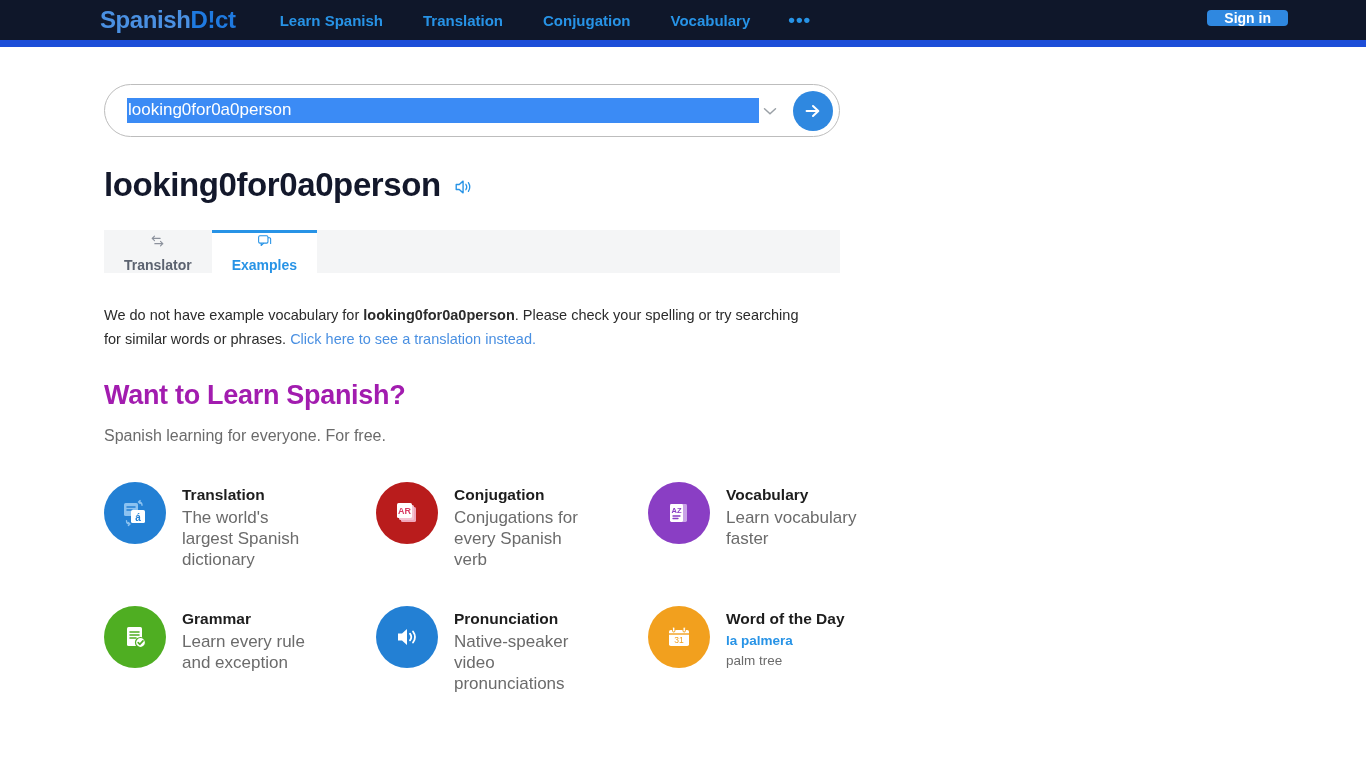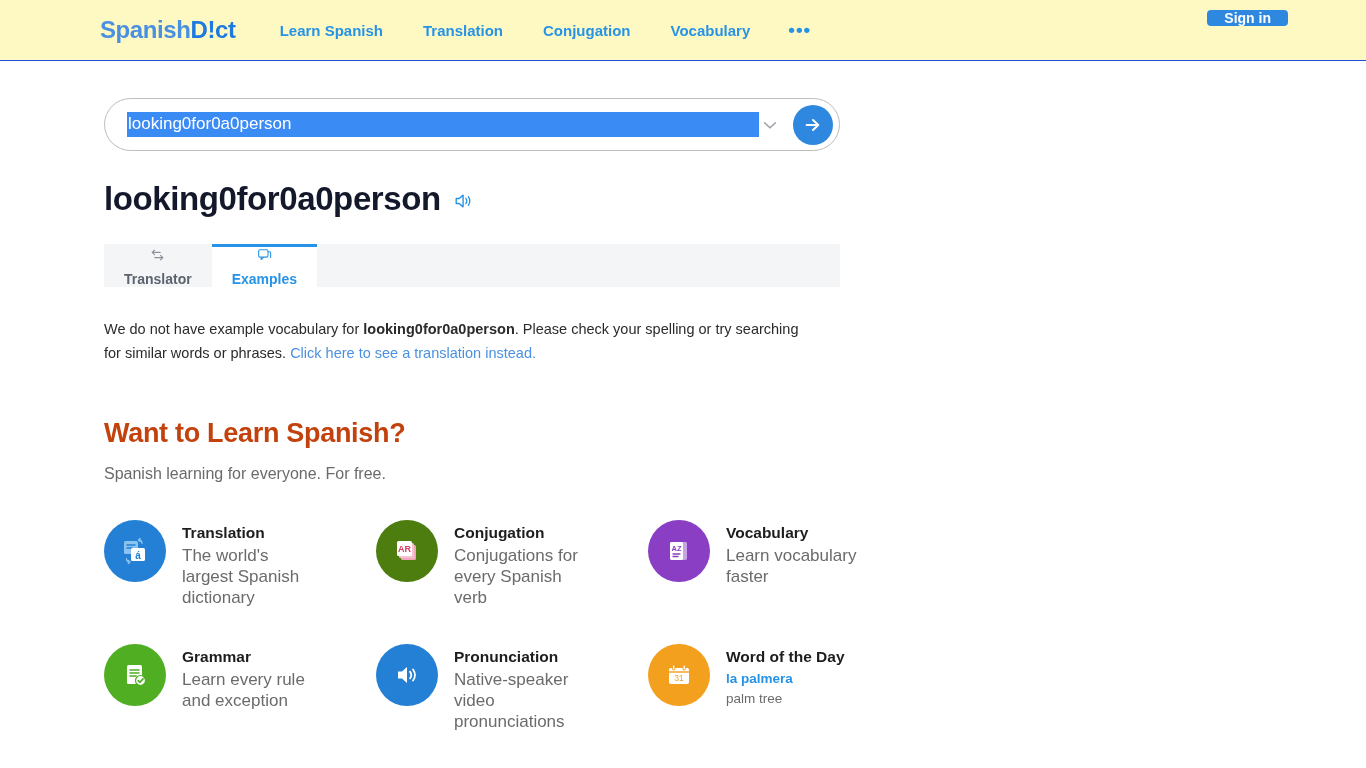--- a/index.html
+++ b/index.html
@@ -5,25 +5,25 @@
   * { box-sizing: border-box; margin: 0; padding: 0; }
   html, body {
     width: 1366px; height: 768px;
     background: #ffffff;
     font-family: "Liberation Sans", sans-serif;
     overflow: hidden;
   }
 
   
   .header {
-    height: 61px;
-    border-bottom: 1px solid #1d4ed8;
-    display: flex;
-    align-items: center;
-    background: #fef9c3;
+    height: 47px;
+    border-bottom: 7px solid #1d4ed8;
+    display: flex;
+    align-items: center;
+    background: #0f172a;
     position: relative;
   }
   .logo {
     margin-left: 100px;
     font-size: 24px;
     font-weight: bold;
     letter-spacing: -0.4px;
     white-space: nowrap;
     line-height: 1;
     cursor: pointer;
@@ -163,24 +163,24 @@
     width: 700px;
     font-size: 14.5px;
     color: #2b2b2b;
     line-height: 24px;
   }
   .msg b { font-weight: bold; }
   .msg a { color: #4a90e2; text-decoration: none; cursor: pointer; }
 
   
   .learn-title {
-    margin-top: 53px;
+    margin-top: 29px;
     font-size: 27px;
     font-weight: bold;
-    color: #c2410c;
+    color: #a21caf;
     letter-spacing: -0.3px;
   }
   .learn-sub {
     margin-top: 16px;
     font-size: 16px;
     color: #6b6b6b;
   }
 
   .cards {
     margin-top: 35px;
@@ -311,21 +311,21 @@
           <path d="M12 28 q-3.5 0 -3.5 -3.2 M12 28 l-1.6 -1.4 M12 28 l-1.6 1.4" fill="none" stroke="#8cc2f0" stroke-width="1.4" stroke-linecap="round"></path>
         </svg>
       </div>
       <div class="card-body">
         <div class="card-title">Translation</div>
         <div class="card-desc">The world's largest Spanish dictionary</div>
       </div>
     </div>
 
     <div class="card">
-      <div class="bubble" style="background:#4d7c0f">
+      <div class="bubble" style="background:#b91c1c">
         <svg width="34" height="34" viewBox="0 0 34 34">
           <rect x="11" y="11" width="15" height="15" rx="1.6" fill="#f0a7bb"></rect>
           <rect x="9" y="9" width="15" height="15" rx="1.6" fill="#f4c3d1"></rect>
           <rect x="7" y="7" width="15" height="15" rx="1.6" fill="#ffffff"></rect>
           <text x="14.5" y="18" font-size="9" font-family="Liberation Sans, sans-serif" fill="#d93b63" text-anchor="middle" font-weight="bold">AR</text>
         </svg>
       </div>
       <div class="card-body">
         <div class="card-title">Conjugation</div>
         <div class="card-desc">Conjugations for every Spanish verb</div>

